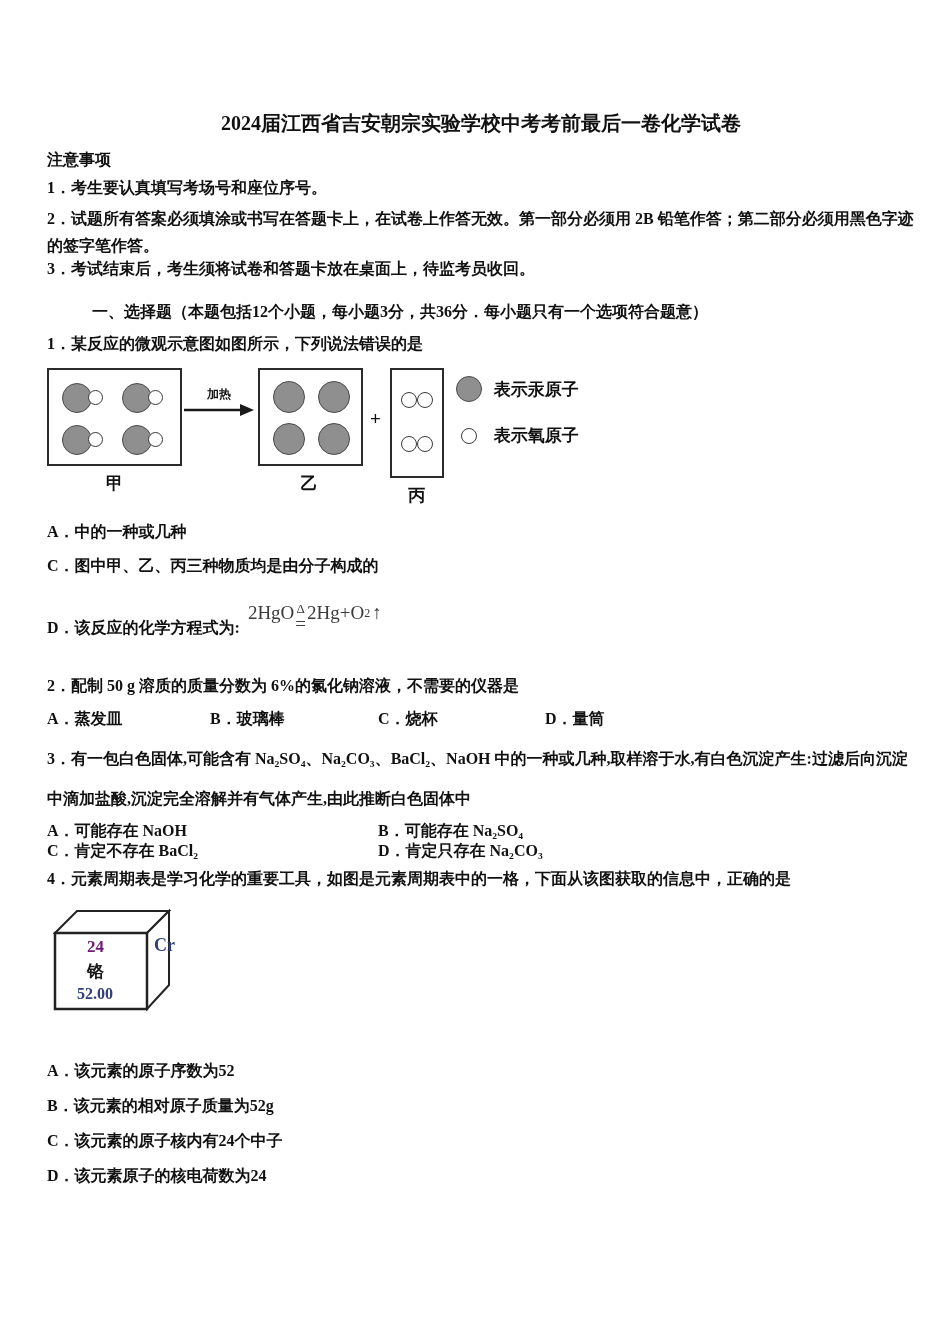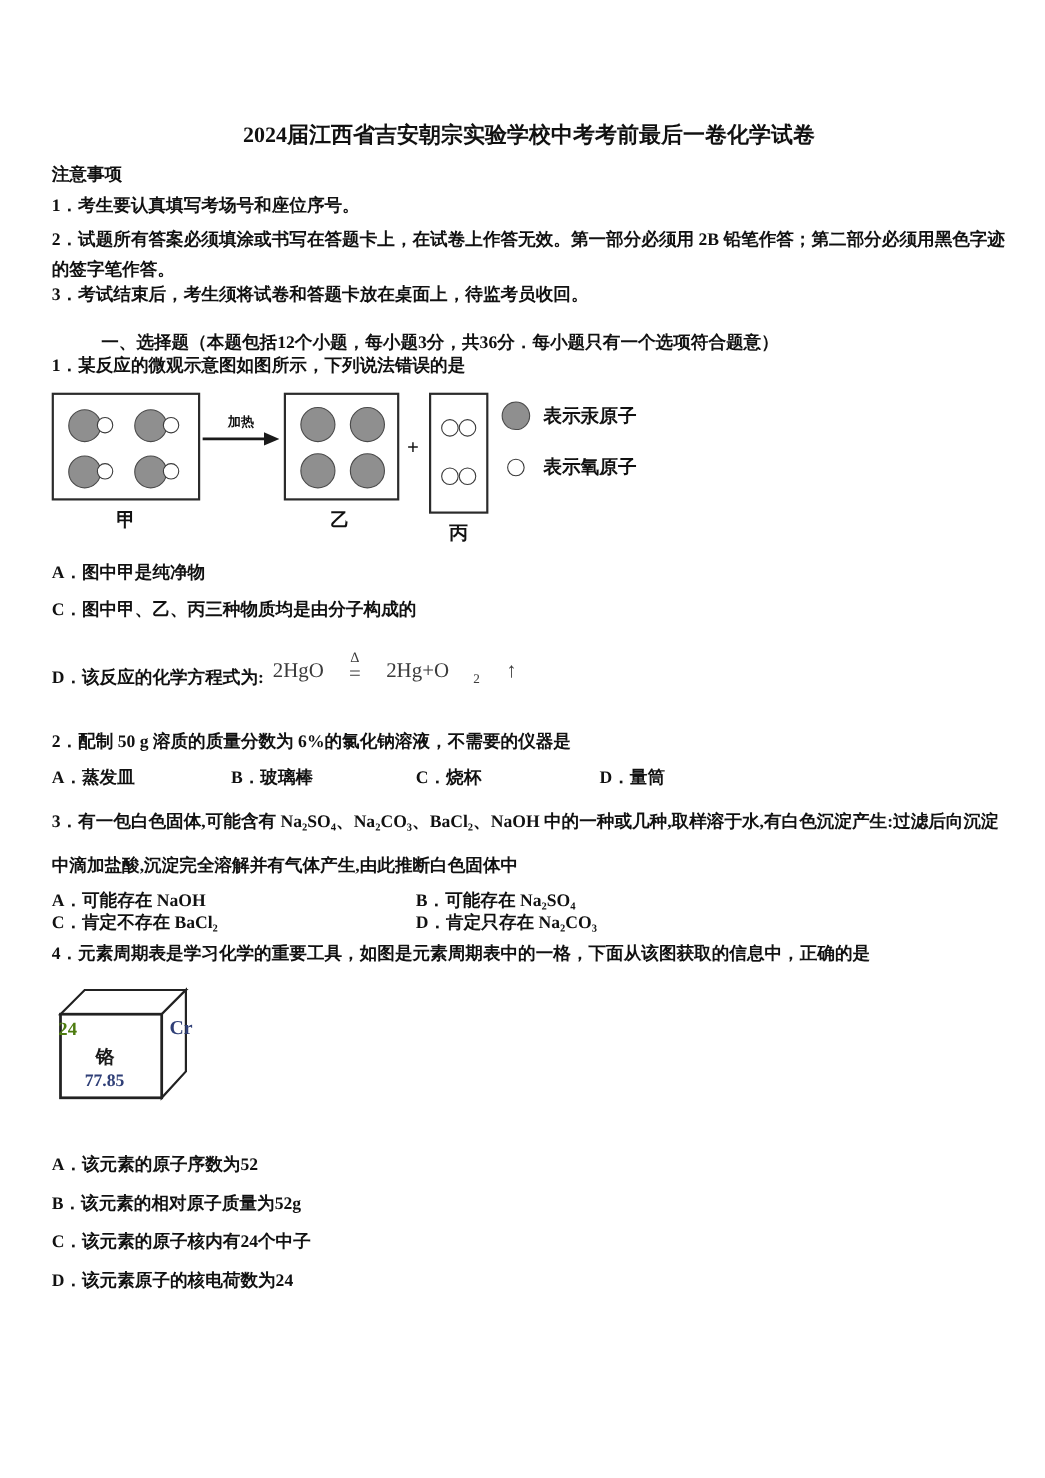--- a/index.html
+++ b/index.html
@@ -9,21 +9,21 @@
   .content { position:absolute; left:47px; top:0; width:868px; }
 
   .title { margin-top:110px; text-align:center; font-size:20px; line-height:26px; font-weight:700; }
 
   .body-text { font-size:16px; line-height:20px; font-weight:600; }
   .notice-h { margin-top:14px; }
   .n1 { margin-top:8px; }
   .n2 { margin-top:7px; line-height:27px; }
   .n3 { margin-top:0; }
   .sec { margin-top:23px;margin-left:45px; }
-  .q1stem { margin-top:1px; }
+  .q1stem { margin-top:12px; }
 
   
   .diagram { margin-top:14px; height:130px; display:flex; align-items:flex-start; }
   .dcol { display:flex; flex-direction:column; align-items:center; }
   .dbox { border:2px solid #2b2b2b; background:#fff; position:relative; }
   .box-jia { width:135px; height:98px; }
   .box-yi  { width:105px; height:98px; margin-left:3px; }
   .box-bing{ width:54px;  height:110px; }
   .dlabel { margin-top:6px; font-size:17px; font-weight:600; }
 
@@ -49,41 +49,41 @@
   .legend-row.r1 { margin-top:8px; }
   .legend-row.r2 { margin-top:22px; }
   .leg-hg { width:26px; height:26px; border-radius:50%; background:#8f8f8f; border:1.5px solid #4a4a4a; }
   .leg-ox { width:16px; height:16px; border-radius:50%; background:#fff; border:1.5px solid #3a3a3a; margin:0 5px; }
   .leg-txt { margin-left:12px; font-size:17px; font-weight:700; }
 
   
   .opt { font-size:16px; line-height:20px; font-weight:600; }
   .q1a { margin-top:24px; } .q1b, .q1c { margin-top:14px; }
   .q1d-row { margin-top:12px; height:50px; display:flex; align-items:flex-end; }
-  .equation { display:inline-flex; align-items:flex-end; margin-left:8px; position:relative; top:-6px;
-              font-family:"Liberation Serif","DejaVu Serif",serif; font-size:19px; font-weight:400; color:#3b3b3b;gap:22px; }
+  .equation { display:inline-flex; margin-left:8px; position:relative; top:-6px;
+              font-family:"Liberation Serif","DejaVu Serif",serif; font-size:19px; font-weight:400; color:#3b3b3b; }
   .eq-cond { display:inline-flex; flex-direction:column; align-items:center; line-height:1; margin:0 1px; }
   .eq-delta { font-size:13px; line-height:13px; }
   .eq-eq { font-size:19px; line-height:17px; }
   .eq-sub { font-size:12px; position:relative; top:4px; }
   .eq-up { margin-left:2px; }
 
   .q2stem { margin-top:38px; }
   .q2opts { margin-top:13px; display:flex; }
   .q2opts .o1 { width:163px; } .q2opts .o2w { width:168px; } .q2opts .o3 { width:167px; }
 
   .q3stem { margin-top:10px; line-height:40px; }
   .q3grid { margin-top:2px; display:grid; grid-template-columns:331px 1fr; }
 
   .q4stem { margin-top:8px; }
 
   
   .cube-wrap { margin-top:16px; position:relative; width:130px; height:112px; }
   .cube-svg { position:absolute; left:0; top:0; }
-  .el-num  { position:absolute; left:6px; top:32px; font-size:17px; font-weight:600; color:#4d7c0f; }
+  .el-num  { position:absolute; left:40px; top:32px; font-size:17px; font-weight:600; color:#701a75; }
   .el-sym  { position:absolute; left:65px; top:30px; font-size:18px; font-weight:700; color:#2f3f77;margin-left:42px; }
   .el-name { position:absolute; left:40px; top:55px; font-size:17px; font-weight:600; color:#1a1a1a; }
   .el-mass { position:absolute; left:30px; top:80px; font-size:16px; font-weight:600; color:#2f3f77; }
 
   .q4a { margin-top:44px; } .q4b, .q4c, .q4d { margin-top:15px; }
 </style>
 </head>
 <body>
 
 <div class="page">
@@ -161,21 +161,21 @@
           <span class="leg-hg"></span>
           <span class="leg-txt">表示汞原子</span>
         </div>
         <div class="legend-row r2">
           <span class="leg-ox"></span>
           <span class="leg-txt">表示氧原子</span>
         </div>
       </div>
     </div>
 
-    <div class="opt q1a">A．图中甲是纯净物</div>
+    <div class="opt q1a">A．中的一种或几种</div>
     <div class="opt q1c">C．图中甲、乙、丙三种物质均是由分子构成的</div>
 
     <div class="q1d-row">
       <span class="opt">D．该反应的化学方程式为:</span>
       <span class="equation">
         <span>2HgO</span>
         <span class="eq-cond">
           <span class="eq-delta">Δ</span>
           <span class="eq-eq">=</span>
         </span>
@@ -205,21 +205,21 @@
 
     <div class="cube-wrap">
       <svg class="cube-svg" width="130" height="112">
         <polygon points="8,28 30,6 122,6 100,28" fill="#ffffff" stroke="#222" stroke-width="2"></polygon>
         <polygon points="100,28 122,6 122,80 100,104" fill="#ffffff" stroke="#222" stroke-width="2"></polygon>
         <rect x="8" y="28" width="92" height="76" fill="#ffffff" stroke="#222" stroke-width="2.5"></rect>
       </svg>
       <span class="el-num">24</span>
       <span class="el-sym">Cr</span>
       <span class="el-name">铬</span>
-      <span class="el-mass">77.85</span>
+      <span class="el-mass">52.00</span>
     </div>
 
     <div class="opt q4a">A．该元素的原子序数为52</div>
     <div class="opt q4b">B．该元素的相对原子质量为52g</div>
     <div class="opt q4c">C．该元素的原子核内有24个中子</div>
     <div class="opt q4d">D．该元素原子的核电荷数为24</div>
 
   </div>
 </div>
 

